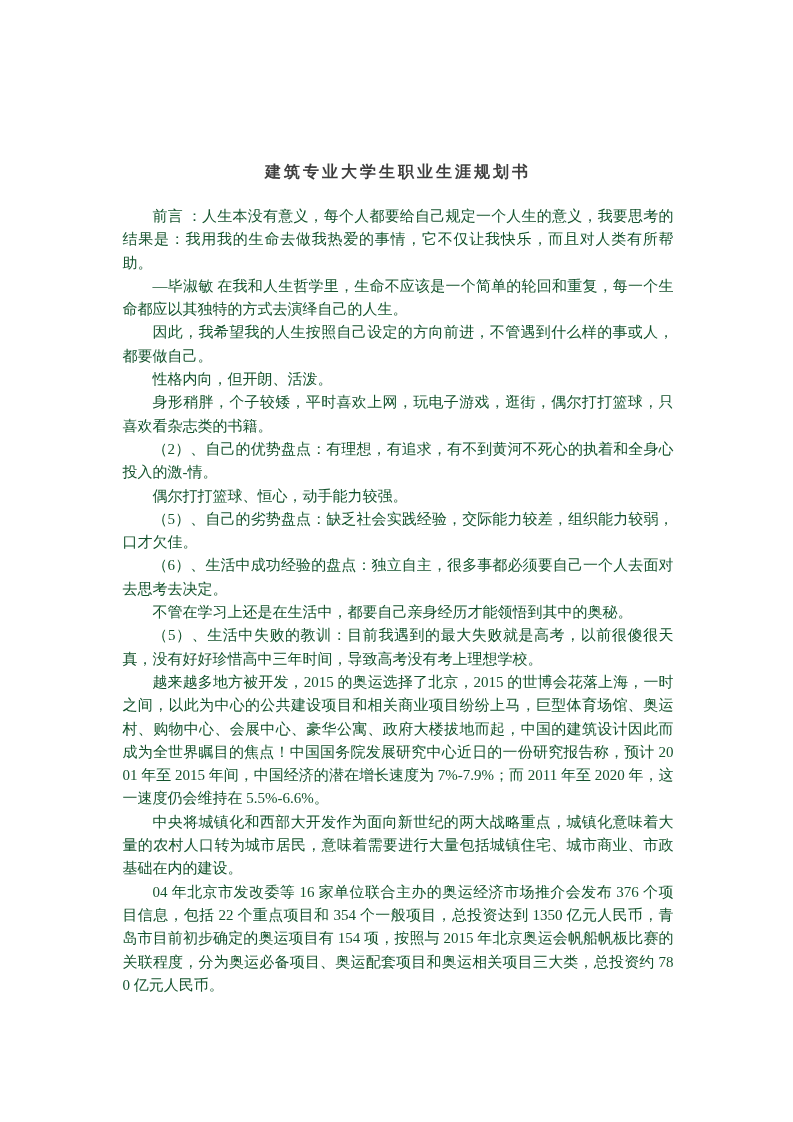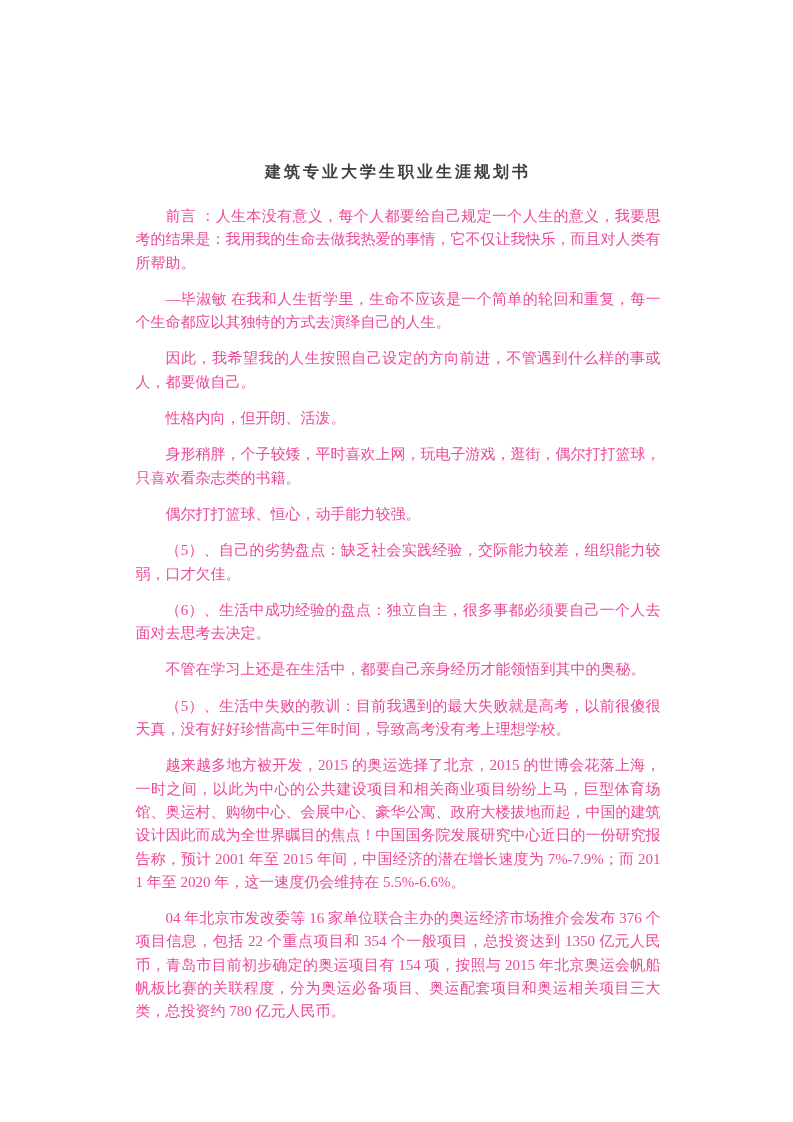--- a/index.html
+++ b/index.html
@@ -22,41 +22,43 @@
   .doc-title {
     margin: 0 0 22px 0;
     font-size: 16px;
     font-weight: bold;
     text-align: center;
     letter-spacing: 3px;
     line-height: 23px;
     color: #3f3f3f;
   }
   .doc-body p {
-    margin: 13px;
+    margin: 0;
     font-size: 15px;
     line-height: 23.3px;
     text-align: justify;
     text-indent: 2em;
     word-break: break-all;
-    color: #ec4899;
+    color: #14532d;
   }
 </style>
 </head>
 <body>
 
 <div class="page">
   <h1 class="doc-title">建筑专业大学生职业生涯规划书</h1>
   <div class="doc-body">
       <p>前言 ：人生本没有意义，每个人都要给自己规定一个人生的意义，我要思考的结果是：我用我的生命去做我热爱的事情，它不仅让我快乐，而且对人类有所帮助。</p>
       <p>—毕淑敏 在我和人生哲学里，生命不应该是一个简单的轮回和重复，每一个生命都应以其独特的方式去演绎自己的人生。</p>
       <p>因此，我希望我的人生按照自己设定的方向前进，不管遇到什么样的事或人，都要做自己。</p>
       <p>性格内向，但开朗、活泼。</p>
       <p>身形稍胖，个子较矮，平时喜欢上网，玩电子游戏，逛街，偶尔打打篮球，只喜欢看杂志类的书籍。</p>
+      <p>（2）、自己的优势盘点：有理想，有追求，有不到黄河不死心的执着和全身心投入的激-情。</p>
       <p>偶尔打打篮球、恒心，动手能力较强。</p>
       <p>（5）、自己的劣势盘点：缺乏社会实践经验，交际能力较差，组织能力较弱，口才欠佳。</p>
       <p>（6）、生活中成功经验的盘点：独立自主，很多事都必须要自己一个人去面对去思考去决定。</p>
       <p>不管在学习上还是在生活中，都要自己亲身经历才能领悟到其中的奥秘。</p>
       <p>（5）、生活中失败的教训：目前我遇到的最大失败就是高考，以前很傻很天真，没有好好珍惜高中三年时间，导致高考没有考上理想学校。</p>
       <p>越来越多地方被开发，2015 的奥运选择了北京，2015 的世博会花落上海，一时之间，以此为中心的公共建设项目和相关商业项目纷纷上马，巨型体育场馆、奥运村、购物中心、会展中心、豪华公寓、政府大楼拔地而起，中国的建筑设计因此而成为全世界瞩目的焦点！中国国务院发展研究中心近日的一份研究报告称，预计 2001 年至 2015 年间，中国经济的潜在增长速度为 7%-7.9%；而 2011 年至 2020 年，这一速度仍会维持在 5.5%-6.6%。</p>
+      <p>中央将城镇化和西部大开发作为面向新世纪的两大战略重点，城镇化意味着大量的农村人口转为城市居民，意味着需要进行大量包括城镇住宅、城市商业、市政基础在内的建设。</p>
       <p>04 年北京市发改委等 16 家单位联合主办的奥运经济市场推介会发布 376 个项目信息，包括 22 个重点项目和 354 个一般项目，总投资达到 1350 亿元人民币，青岛市目前初步确定的奥运项目有 154 项，按照与 2015 年北京奥运会帆船帆板比赛的关联程度，分为奥运必备项目、奥运配套项目和奥运相关项目三大类，总投资约 780 亿元人民币。</p>
     </div>
 </div>
 
 </body></html>

